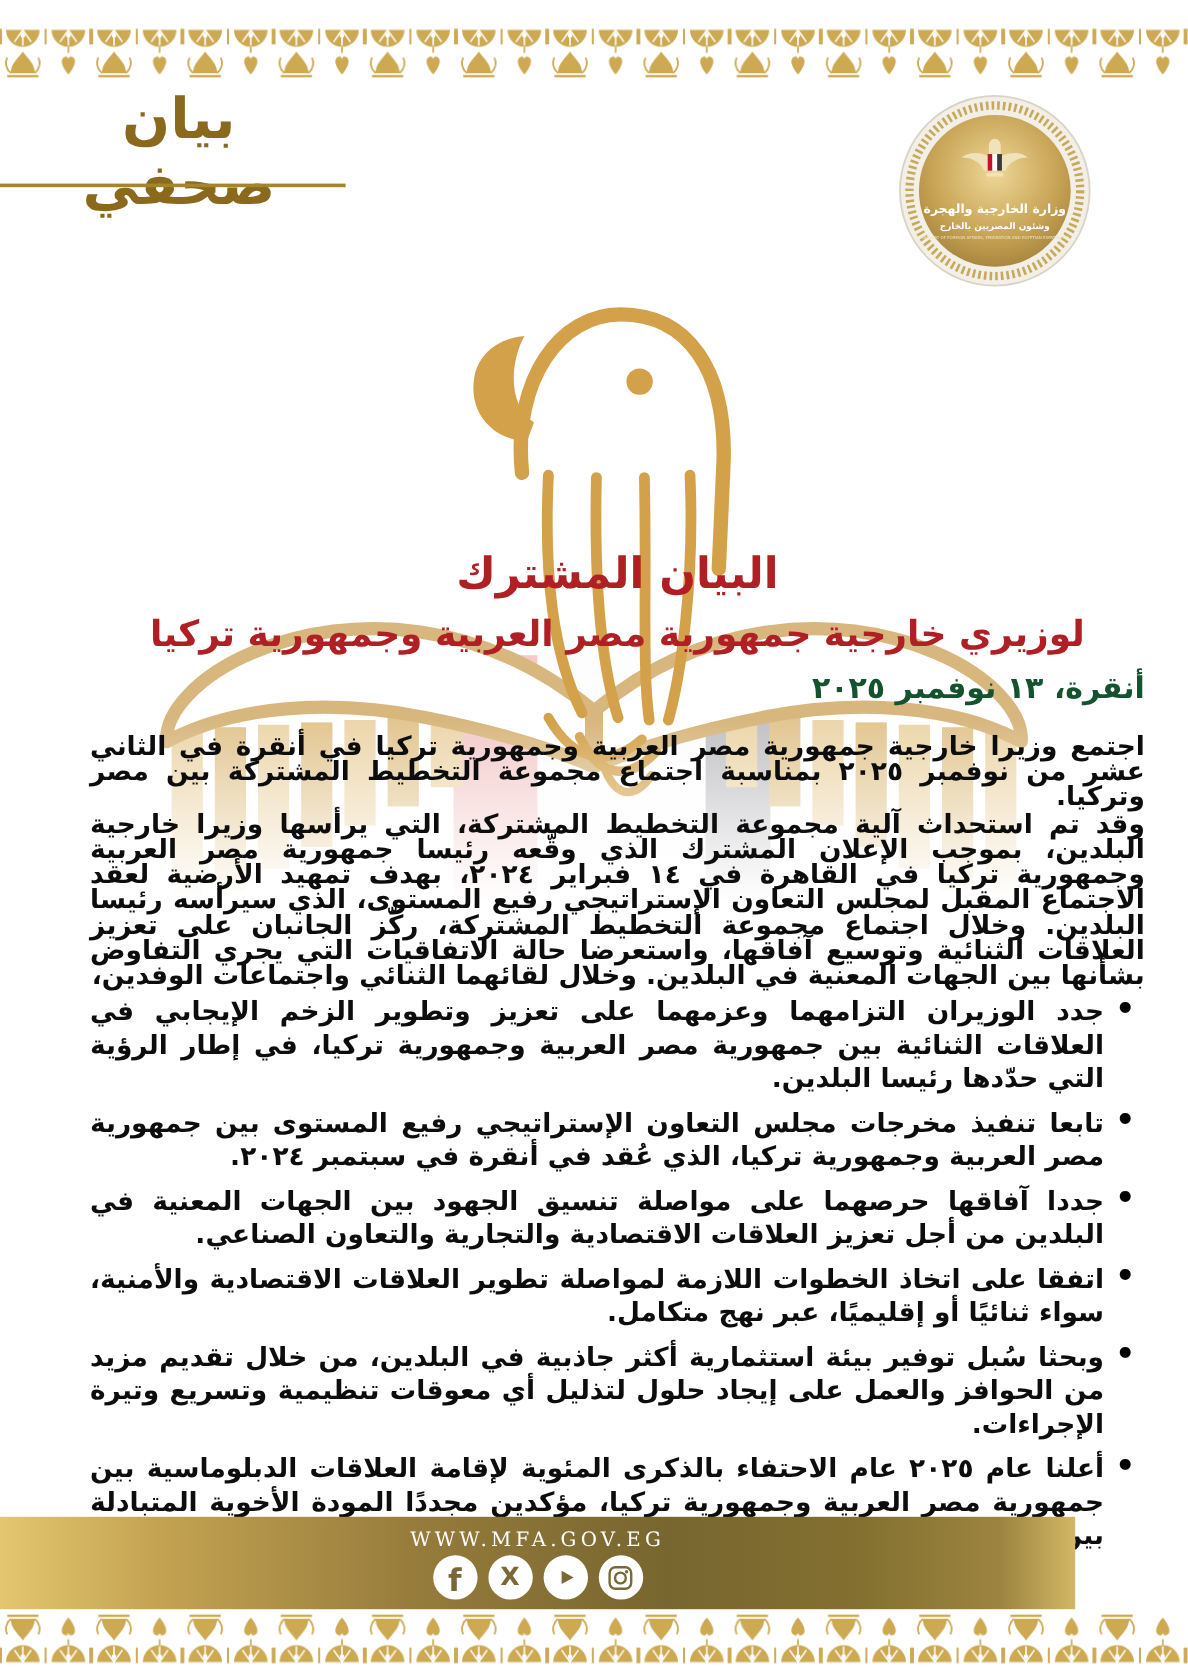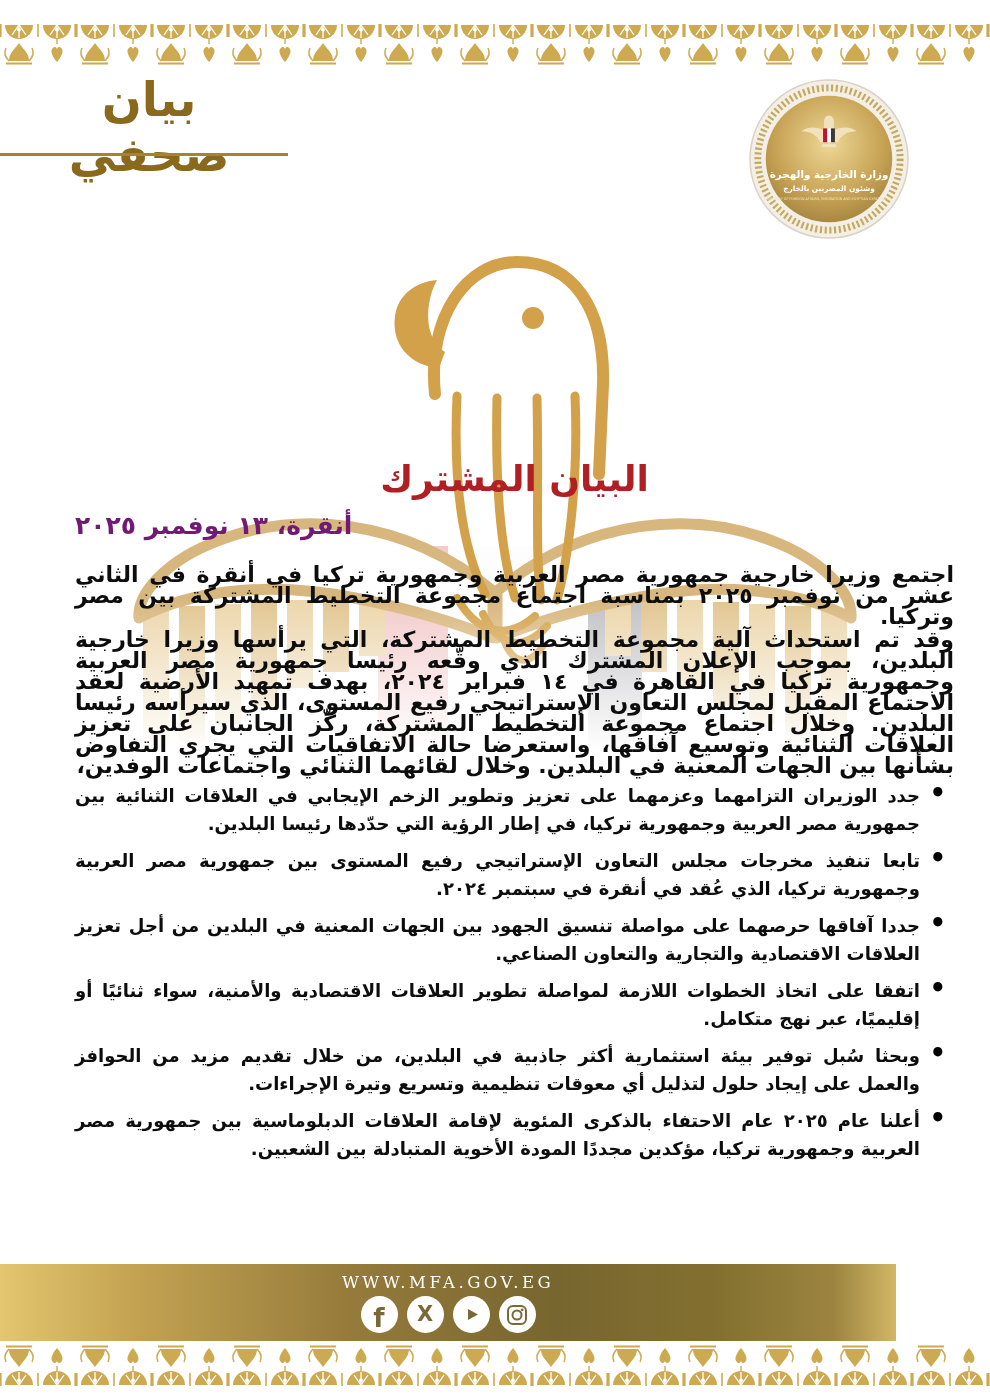--- a/index.html
+++ b/index.html
@@ -21,25 +21,25 @@
 
   
   .watermark{position:absolute;left:105px;top:246px;width:780px;height:520px;z-index:1;
              -webkit-mask-image:linear-gradient(to bottom,#000 68%,transparent 97%);
              mask-image:linear-gradient(to bottom,#000 68%,transparent 97%);}
 
   
   .content{position:absolute;top:458px;left:35px;right:36px;z-index:2;direction:rtl;color:#0d0d0d;margin-left:40px;}
   .st-title{margin:0 0 12px;text-align:center;font-size:36px;font-weight:bold;color:#b01f24;}
   .st-subtitle{margin:0 0 13px;text-align:center;font-size:30px;font-weight:bold;color:#b01f24;}
-  .st-dateline{margin:0 0 24px;text-align:left;font-size:25px;font-weight:bold;color:#701a75;}
+  .st-dateline{margin:0 0 24px;text-align:right;font-size:25px;font-weight:bold;color:#14532d;}
   .para{margin:0 0 2px;font-size:22px;font-weight:bold;line-height:21px;text-align:justify;}
   .bullets{list-style:none;margin:6px 0 0;padding:0 6px 0 0;}
   .bullets li{position:relative;padding-right:28px;margin-bottom:9px;
-              font-size:18px;font-weight:bold;line-height:28px;text-align:justify;}
+              font-size:22px;font-weight:bold;line-height:28px;text-align:justify;}
   .bullets li::before{content:"\2022";position:absolute;right:2px;top:-3px;font-size:26px;color:#000;}
 
   
   .footer-bar{position:absolute;left:0;top:1264px;width:896px;height:77px;z-index:3;
       background:linear-gradient(90deg,#e3c66f 0%,#c5a553 14%,#977c3c 38%,#77662f 62%,#837030 80%,#9c8440 93%,#d2b766 100%);}
   .site-url{margin:0;padding-top:9px;text-align:center;color:#ffffff;
             font-family:"DejaVu Serif",serif;font-size:16.5px;letter-spacing:3.5px;}
   .social-row{display:flex;justify-content:center;gap:9px;margin-top:4px;}
   .social-circle{width:37px;height:37px;border-radius:50%;background:#ffffff;
                  display:flex;align-items:center;justify-content:center;cursor:pointer;}
@@ -146,20 +146,21 @@
       <path stroke-width="8" d="M352,352 C375,392 405,392 430,370"></path>
       <path stroke-width="8" d="M378,368 C395,404 420,404 442,380"></path>
       <path stroke-width="7" d="M398,392 C408,420 424,420 438,400"></path>
     </g>
     <path fill="#d3a149" d="M334,122 C305,120 286,98 290,70 C293,49 310,36 332,34 C320,56 318,92 340,106 Z"></path>
     <circle cx="428" cy="72" r="11" fill="#d3a149"></circle>
   </svg>
 
   <div class="content">
     <h1 class="st-title">البيان المشترك</h1>
+    <h2 class="st-subtitle">لوزيري خارجية جمهورية مصر العربية وجمهورية تركيا</h2>
     <h3 class="st-dateline">أنقرة، ١٣ نوفمبر ٢٠٢٥</h3>
 
     <p class="para">اجتمع وزيرا خارجية جمهورية مصر العربية وجمهورية تركيا في أنقرة في الثاني عشر من نوفمبر ٢٠٢٥ بمناسبة اجتماع مجموعة التخطيط المشتركة بين مصر وتركيا.</p>
     <p class="para">وقد تم استحداث آلية مجموعة التخطيط المشتركة، التي يرأسها وزيرا خارجية البلدين، بموجب الإعلان المشترك الذي وقَّعه رئيسا جمهورية مصر العربية وجمهورية تركيا في القاهرة في ١٤ فبراير ٢٠٢٤، بهدف تمهيد الأرضية لعقد الاجتماع المقبل لمجلس التعاون الإستراتيجي رفيع المستوى، الذي سيرأسه رئيسا البلدين. وخلال اجتماع مجموعة التخطيط المشتركة، ركّز الجانبان على تعزيز العلاقات الثنائية وتوسيع آفاقها، واستعرضا حالة الاتفاقيات التي يجري التفاوض بشأنها بين الجهات المعنية في البلدين. وخلال لقائهما الثنائي واجتماعات الوفدين،</p>
 
     <ul class="bullets">
       <li><span>جدد الوزيران التزامهما وعزمهما على تعزيز وتطوير الزخم الإيجابي في العلاقات الثنائية بين جمهورية مصر العربية وجمهورية تركيا، في إطار الرؤية التي حدّدها رئيسا البلدين.</span></li>
       <li><span>تابعا تنفيذ مخرجات مجلس التعاون الإستراتيجي رفيع المستوى بين جمهورية مصر العربية وجمهورية تركيا، الذي عُقد في أنقرة في سبتمبر ٢٠٢٤.</span></li>
       <li><span>جددا آفاقها حرصهما على مواصلة تنسيق الجهود بين الجهات المعنية في البلدين من أجل تعزيز العلاقات الاقتصادية والتجارية والتعاون الصناعي.</span></li>
       <li><span>اتفقا على اتخاذ الخطوات اللازمة لمواصلة تطوير العلاقات الاقتصادية والأمنية، سواء ثنائيًا أو إقليميًا، عبر نهج متكامل.</span></li>

